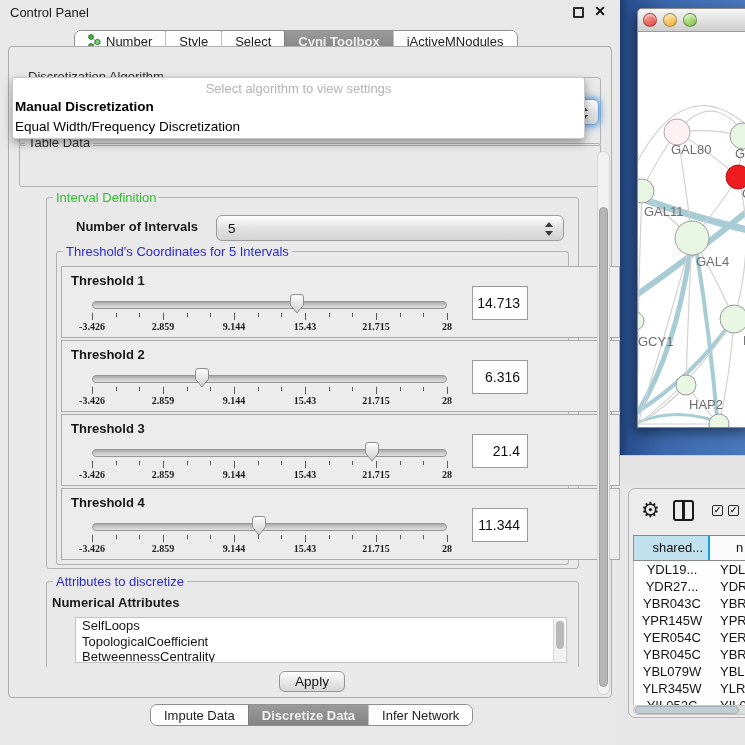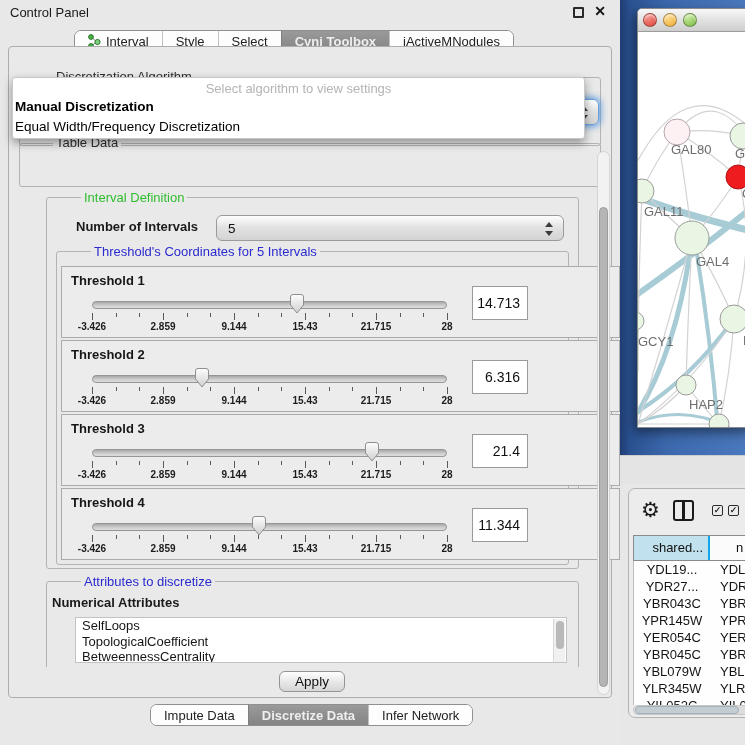--- a/index.html
+++ b/index.html
@@ -22,21 +22,21 @@
   
   .tabstrip { left:74px; top:30px; height:22px; display:flex; border:1px solid #8f8f8f; border-radius:7px; overflow:hidden; background:#fff;
               box-shadow:0 1px 1px rgba(255,255,255,.7); }
   .tab { display:flex; align-items:center; gap:5px; padding:0 13px; font-size:13px; color:#222; background:#fdfdfd; border-left:1px solid #c2c2c2; white-space:nowrap; }
   .tab:first-child { border-left:none; }
   .tab.active { background:linear-gradient(#9a9a9a,#848484); color:#efefef; border-left-color:#7e7e7e;font-weight:bold; }
 
   
   .main-panel { left:8px; top:46px; width:604px; height:652px; background:#e9e9e9; border:1px solid #adadad; border-radius:4px; }
 
-  .grouplab { position:absolute; background:#e9e9e9; padding:0 3px; font-size:13px; z-index:2; white-space:nowrap;margin-left:28px; }
+  .grouplab { position:absolute; background:#e9e9e9; padding:0 3px; font-size:13px; z-index:2; white-space:nowrap; }
   .g-dark  { color:#2e2e2e; }
   .g-green { color:#2fbe2f; }
   .g-blue  { color:#2a2ad0; }
   .groupbox { position:absolute; border:1px solid #b3b3b3; border-radius:3px; }
 
   
   .combo { position:absolute; height:26px; background:linear-gradient(#fefefe,#e2e2e2 48%,#d3d3d3); border:1px solid #9b9b9b; border-radius:6px;
            display:flex; align-items:center; padding:0 26px 0 11px; font-size:13.5px; color:#111; }
   .combo .stepper { position:absolute; right:9px; top:5px; width:10px; height:16px; }
   .stepper i { position:absolute; left:1px; width:0; height:0; border-left:4px solid transparent; border-right:4px solid transparent; }
@@ -47,21 +47,21 @@
   
   .popup { left:12px; top:77px; width:573px; height:62px; background:#fff; border:1px solid #c8c8c8; border-radius:3px;
            box-shadow:0 4px 10px rgba(0,0,0,.38); z-index:30; }
   .popup .prompt { position:absolute; top:3px; left:0; right:0; text-align:center; color:#b4b4b4; font-size:13px; }
   .popup .item1  { position:absolute; top:21px; left:2px; font-weight:bold; font-size:13.5px; color:#000; }
   .popup .item2  { position:absolute; top:41px; left:2px; font-size:13.5px; color:#000; }
 
   
   .th-row { position:relative; width:559px; height:72px; background:#ececec; border:1px solid #ababab; margin-bottom:2px; }
   .th-label { position:absolute; left:9px; top:6px; font-weight:bold; font-size:13px; color:#161616; }
-  .slider { position:absolute; left:0; top:0; width:440px; height:72px; }
+  .slider { position:absolute; left:0; top:0; width:440px; height:72px;font-family:Liberation Serif, serif; }
   .track { position:absolute; left:30px; top:34px; width:355px; height:8px; border-radius:4px;
            background:linear-gradient(#a8a8a8,#cdcdcd 55%,#dedede); border:1px solid #969696; }
   .ticks { position:absolute; left:30px; top:46px; width:355px; height:8px; }
   .tick { position:absolute; top:0; width:1px; height:4px; background:#5a5a5a; }
   .tick.major { height:7px; }
   .ticklabs { position:absolute; left:30px; top:54px; width:355px; height:12px; }
   .ticklab { position:absolute; transform:translateX(-50%); font-size:10px; font-weight:bold; color:#1c1c1c; white-space:nowrap; }
   .thumb { position:absolute; top:26px; width:18px; height:22px; }
   .th-value { position:absolute; left:410px; top:19px; width:56px; height:34px; background:#fff; border:1px solid #9a9a9a;
               font-size:14px; text-align:right; line-height:32px; padding-right:7px; color:#111; }
@@ -138,21 +138,21 @@
       <div class="tab">
         <span class="netico">
           <svg width="13" height="15" viewBox="0 0 13 15">
             <line x1="3" y1="3" x2="9" y2="8" stroke="#8a8a8a" stroke-width="1"></line>
             <line x1="3" y1="12" x2="9" y2="8" stroke="#8a8a8a" stroke-width="1"></line>
             <circle cx="3" cy="3" r="2.4" fill="#45b045" stroke="#2c7a2c"></circle>
             <circle cx="3" cy="12" r="2.4" fill="#45b045" stroke="#2c7a2c"></circle>
             <circle cx="9.5" cy="8" r="2.6" fill="#7fd07f" stroke="#2c7a2c"></circle>
           </svg>
         </span>
-        <span>Interval</span>
+        <span>Number</span>
       </div>
       <div class="tab">
           <span>Style</span>
         </div>
       <div class="tab">
           <span>Select</span>
         </div>
       <div class="tab active">
           <span>Cyni Toolbox</span>
         </div>

